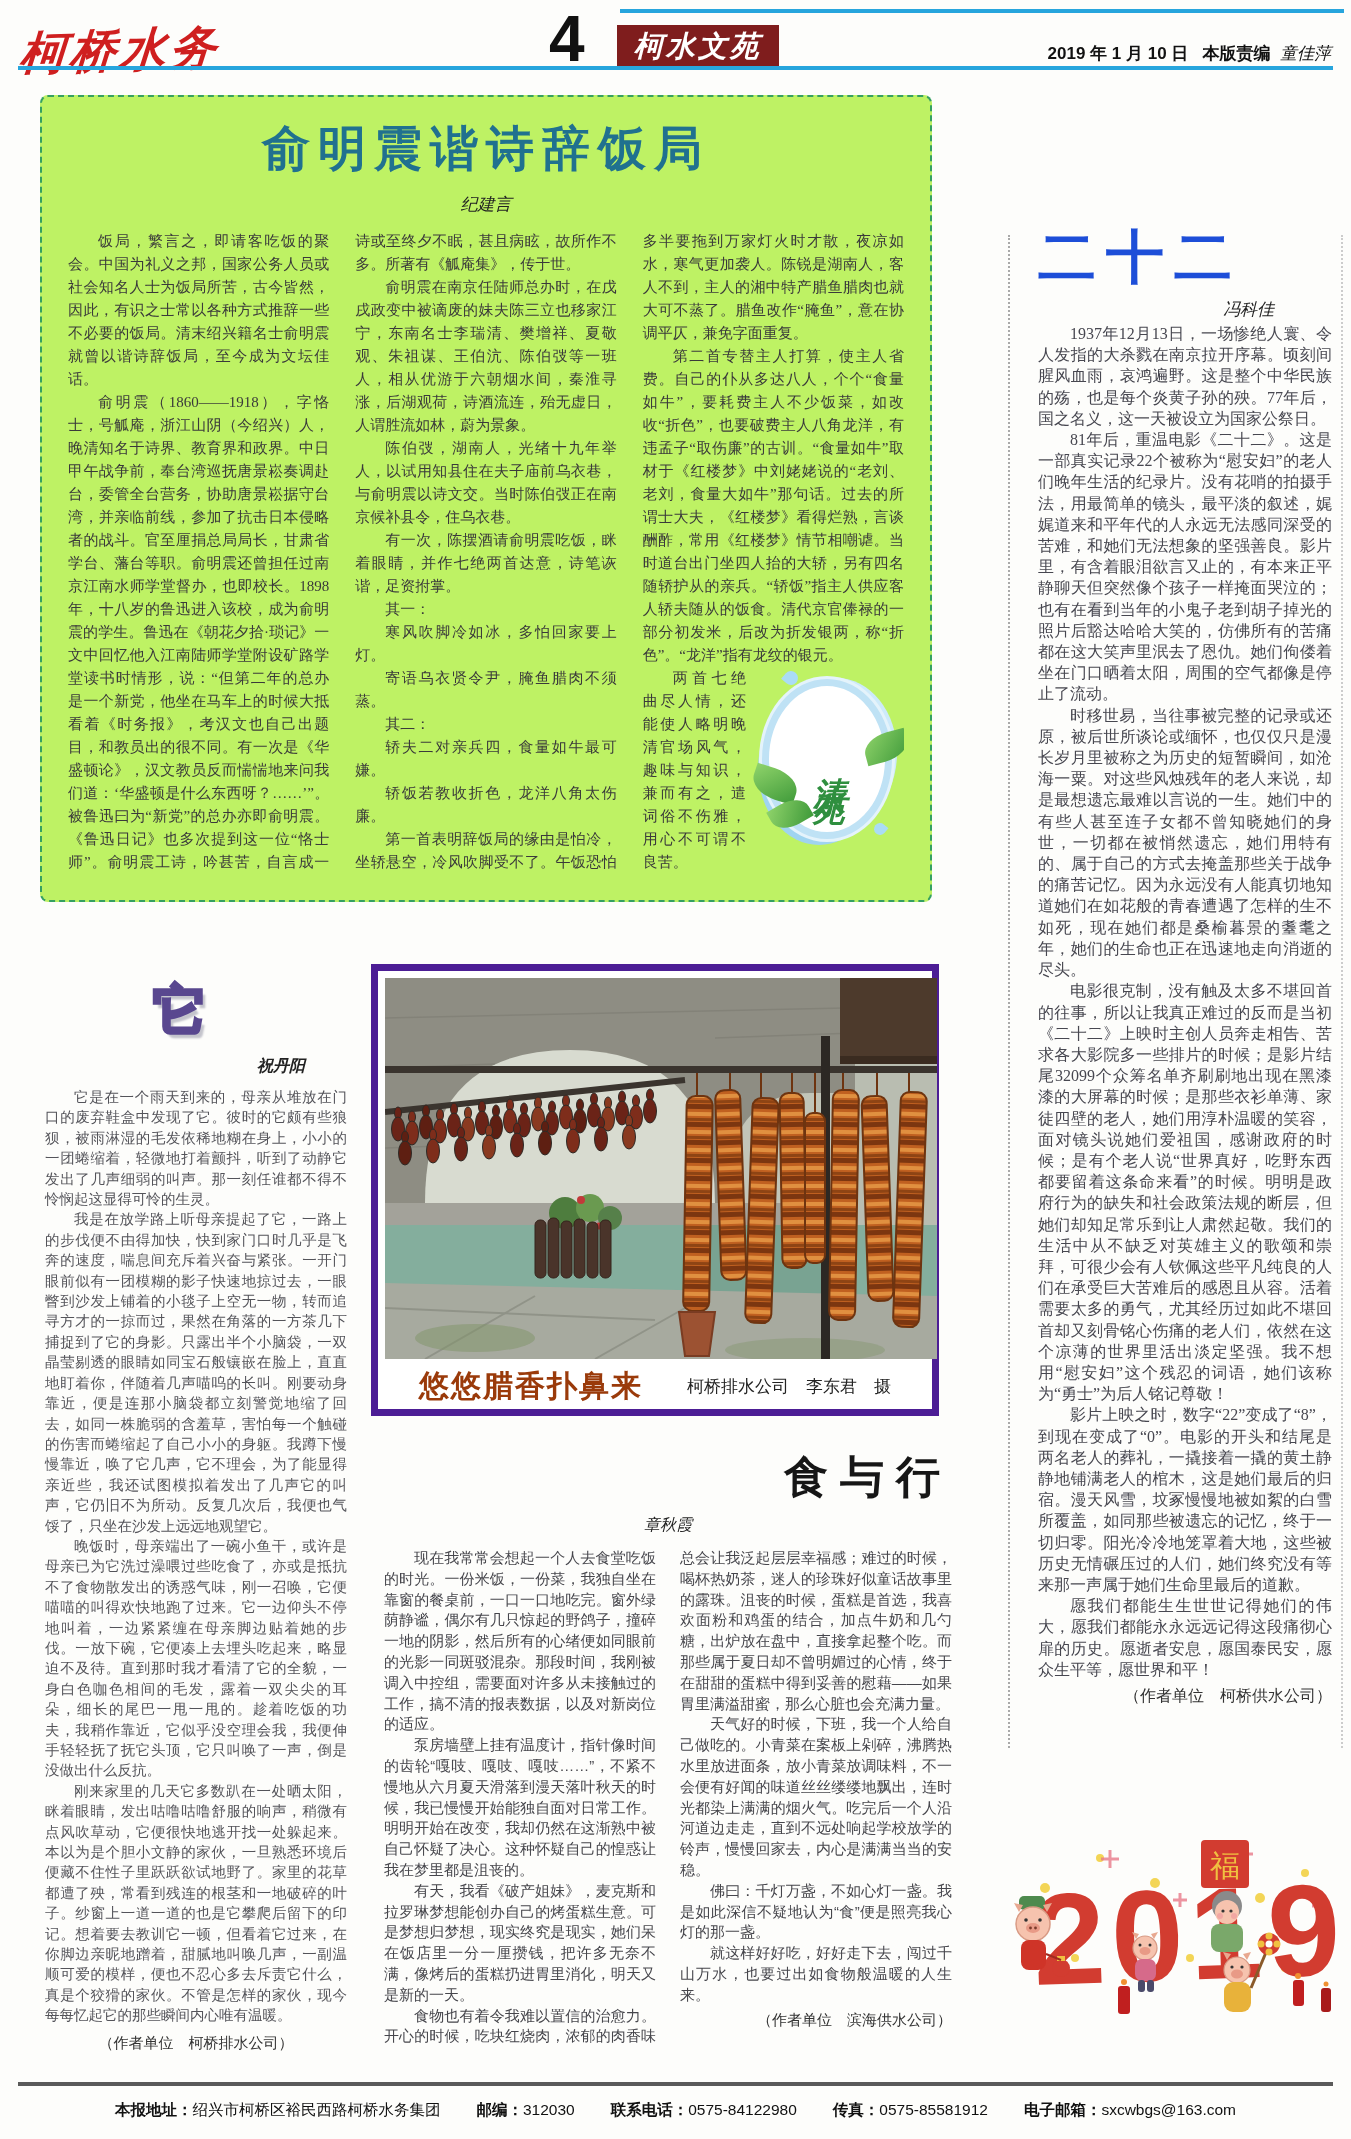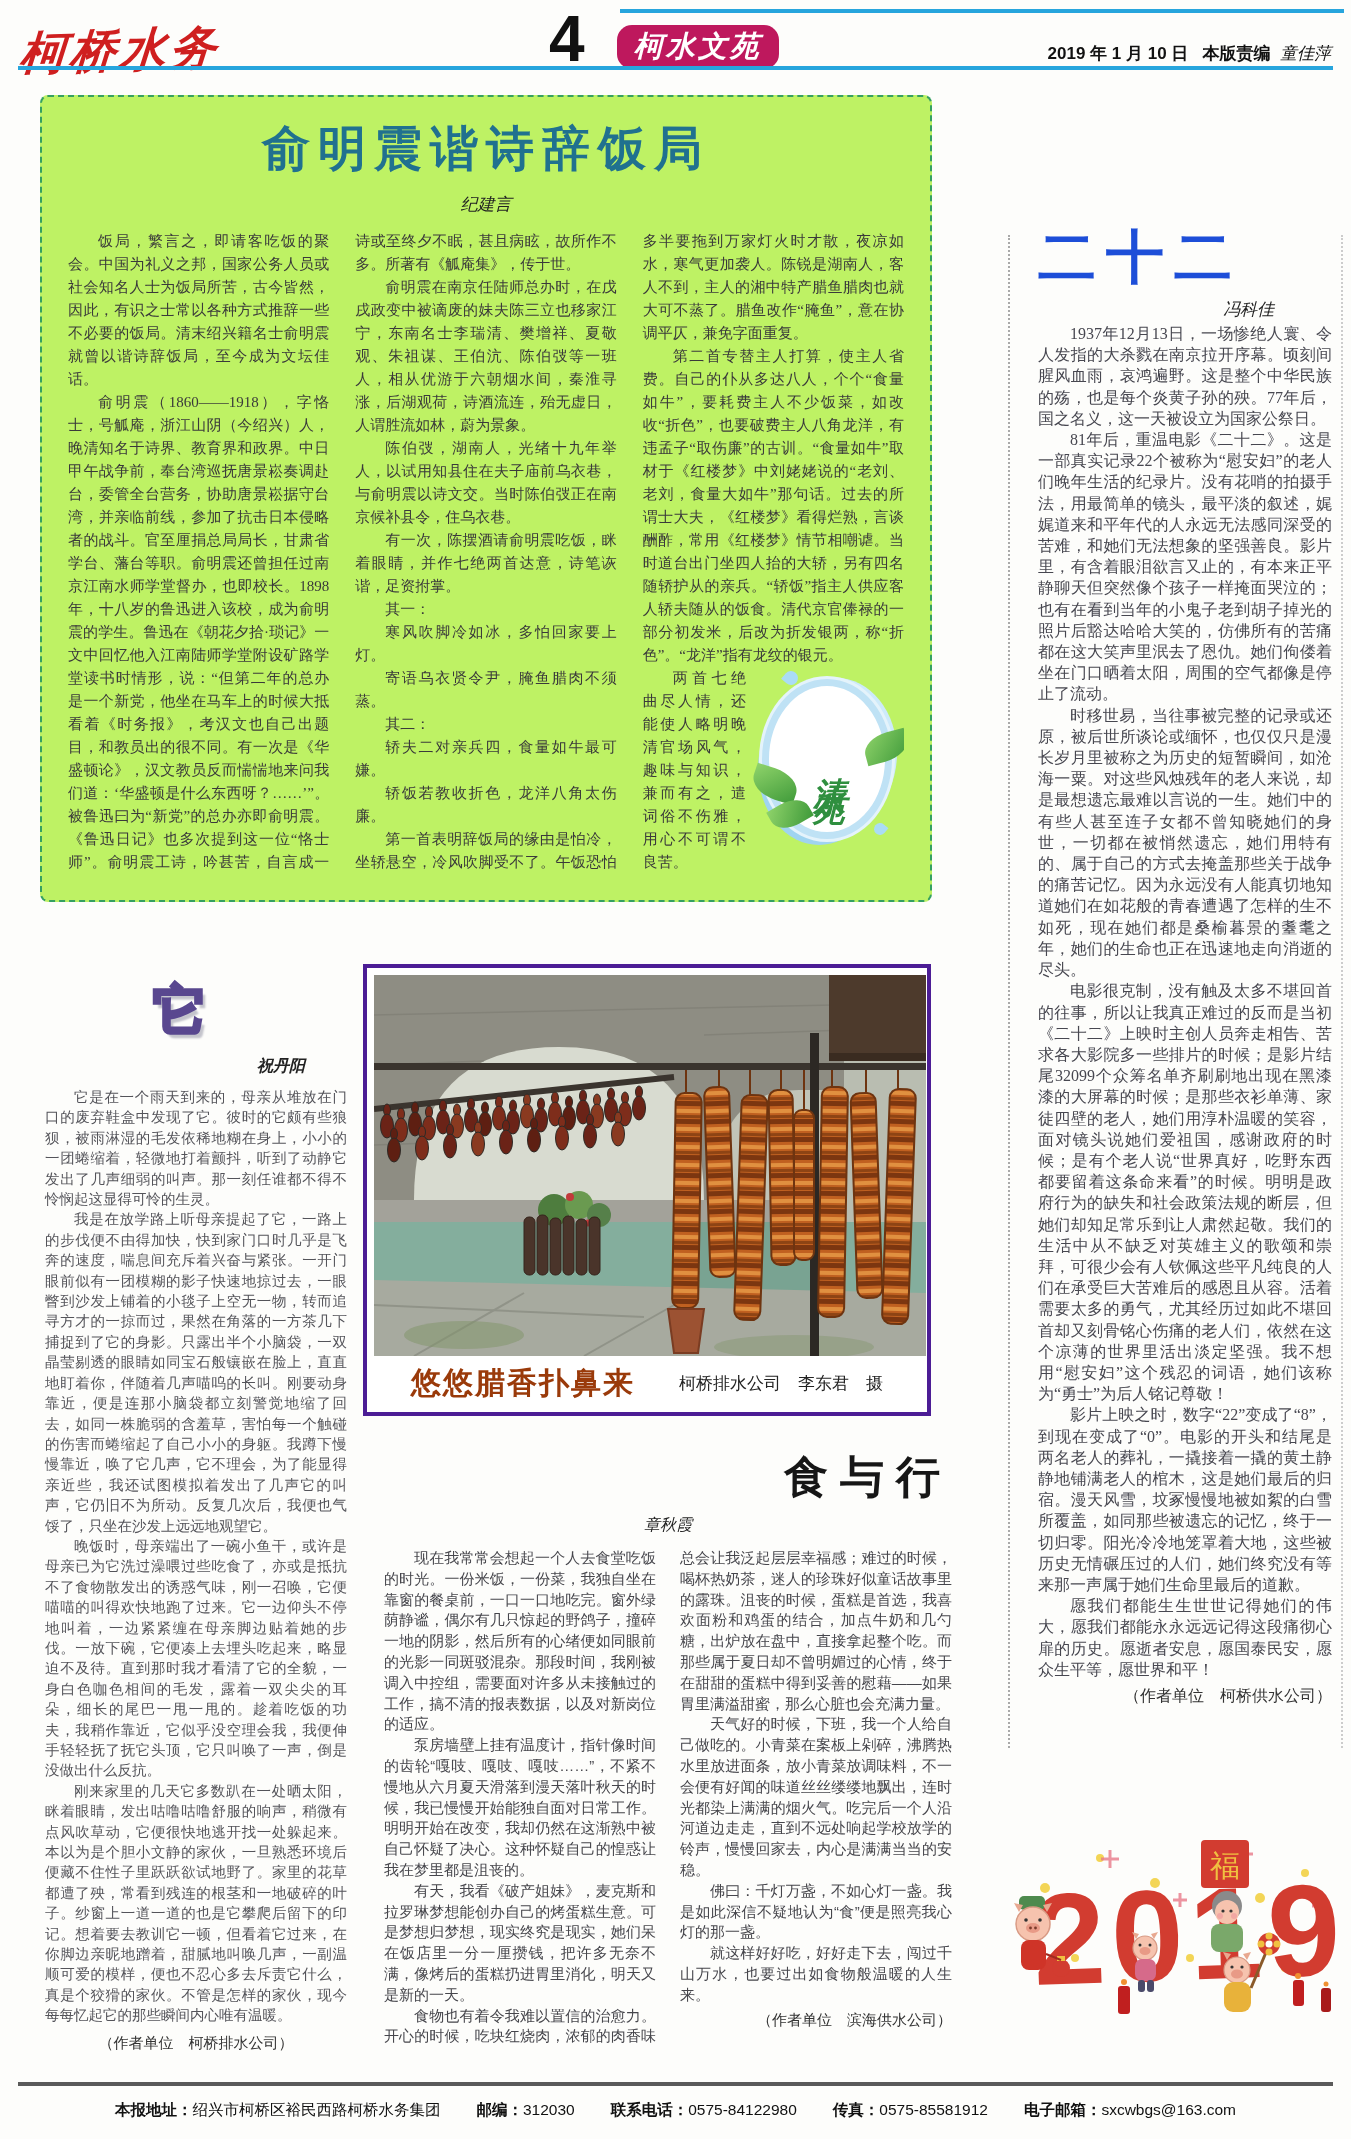--- a/index.html
+++ b/index.html
@@ -6,24 +6,24 @@
   body { background:#e8e8e8; font-family:"Liberation Sans","DejaVu Sans",sans-serif; }
   .page { position:relative; width:1351px; height:2139px; background:#fdfdfb; margin:0 auto; overflow:hidden; }
 
   
   .masthead-logo { position:absolute; left:20px; top:20px; font-size:46px; font-weight:700;
     color:#cf1f1f; font-family:"Liberation Serif","DejaVu Serif",serif; font-style:italic;
     transform:skewX(-6deg) rotate(-2deg); letter-spacing:4px; }
   .top-blue-line { position:absolute; left:620px; top:9px; width:724px; height:4px; background:#27a5dd; }
   .page-num { position:absolute; left:549px; top:2px; font-size:64px; font-weight:900; color:#111;
     font-family:"Liberation Sans",sans-serif; }
-  .section-box { position:absolute; left:617px; top:25px; width:162px; height:44px; background:#be185d;
+  .section-box { position:absolute; left:617px; top:25px; width:162px; height:44px; background:#7f1d1d;
     color:#fff; font-size:29px; font-weight:700; font-style:italic; letter-spacing:3px;
     display:flex; align-items:center; justify-content:center;
-    font-family:"Liberation Serif","DejaVu Serif",serif;border-radius:15px; }
+    font-family:"Liberation Serif","DejaVu Serif",serif; }
   .date-line { position:absolute; right:20px; top:42px; font-size:17px; color:#111; font-weight:700; }
   .date-line .editor-name { font-weight:400; font-style:italic; font-family:"Liberation Serif",serif;text-align:center; }
   .header-rule { position:absolute; left:18px; top:66px; width:1315px; height:4px; background:#27a5dd; }
 
   
   .feast-box { position:absolute; left:40px; top:95px; width:892px; height:807px;
     border:2px dashed #35a061; border-radius:8px; padding:14px 26px 16px; background:#bef264; }
   .feast-title { text-align:center; font-size:48px; font-weight:700; color:#20718f; letter-spacing:8px;
     font-family:"Liberation Serif","DejaVu Serif",serif; margin-top:6px; }
   .feast-author { text-align:center; font-size:17px; color:#222; margin-top:12px; font-style:italic;
@@ -67,22 +67,22 @@
   .it-title { margin-left:108px; font-size:54px; font-weight:900; color:#ffffff;
     -webkit-text-stroke:3px #59478f; text-shadow:4px 5px 2px #c4c4cc;
     font-family:"Liberation Sans",sans-serif; }
   .it-author { text-align:right; padding-right:42px; font-size:16px; margin:8px 0 10px; font-style:italic;
     font-family:"Liberation Serif",serif; color:#222;font-weight:bold; }
   .it-body p { font-size:14.5px; line-height:20.4px; text-align:justify; text-indent:2em; color:#54545a; }
   .it-byline { text-align:center; font-size:15px; margin-top:8px; color:#333;
     font-family:"Liberation Serif",serif; }
 
   
-  .photo-fig { position:absolute; left:363px; top:964px; width:568px; height:452px; background:#fff;
-    border:4px solid #4c1d95; padding:7px; }
+  .photo-fig { position:absolute; left:371px; top:964px; width:568px; height:452px; background:#fff;
+    border:7px solid #4c1d95; padding:7px; }
   .photo-canvas { width:552px; height:381px; display:block; }
   .photo-caption-row { height:54px; display:flex; align-items:center; justify-content:center; gap:44px; }
   .photo-caption { font-size:30px; font-weight:900; color:#9a3a0a; letter-spacing:2px; }
   .photo-credit { font-size:17px; color:#222; font-family:"Liberation Serif",serif; }
 
   
   .food { position:absolute; left:384px; top:1448px; width:568px; }
   .food-title { text-align:right; font-size:44px; font-weight:800; color:#161616; letter-spacing:12px;
     font-family:"Liberation Serif","DejaVu Serif",serif; }
   .food-author { text-align:center; font-size:16px; margin-top:8px; font-style:italic;

